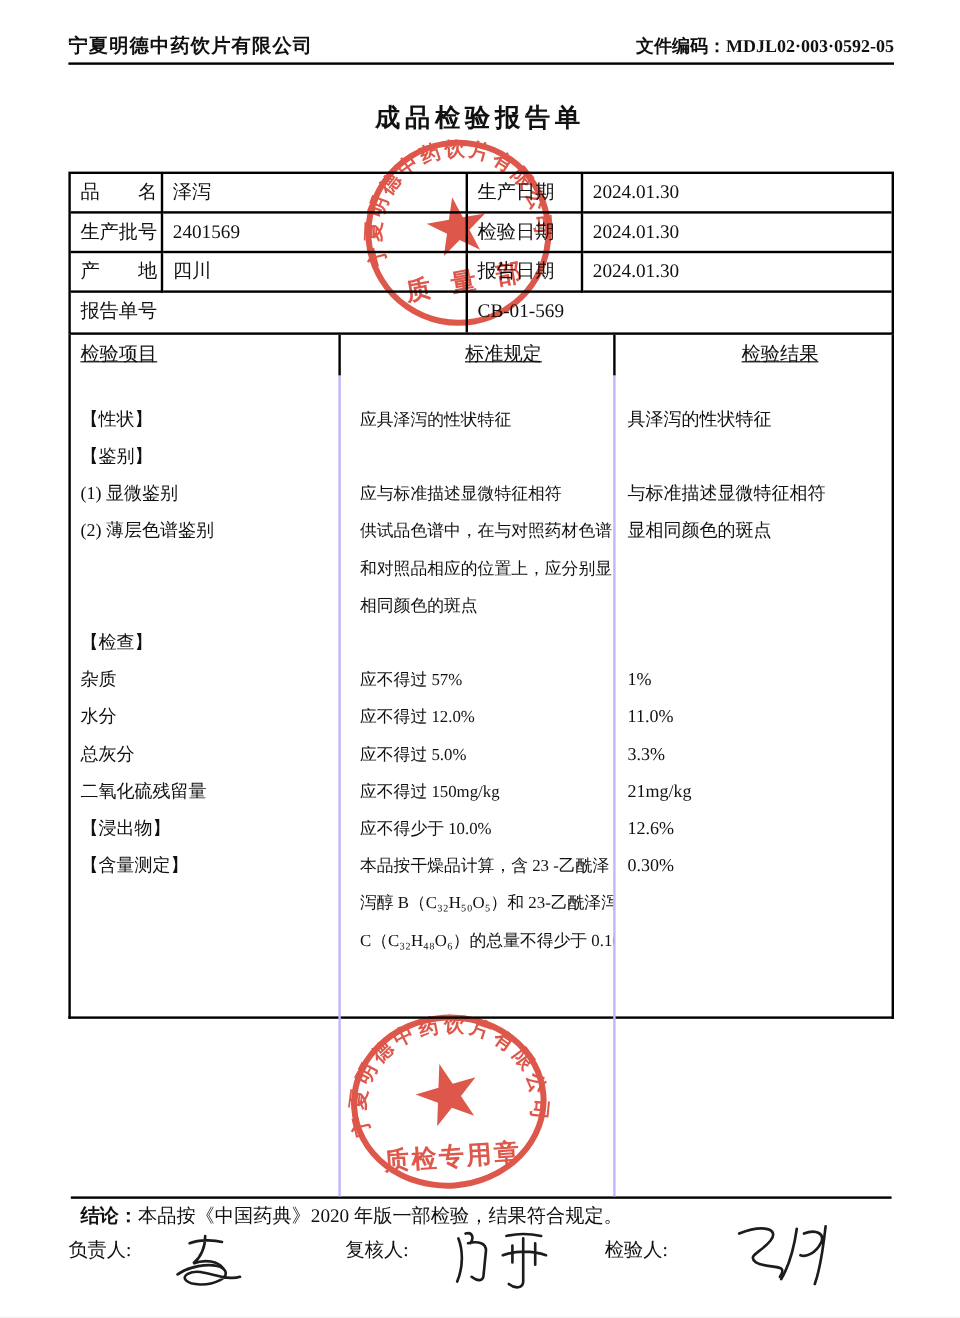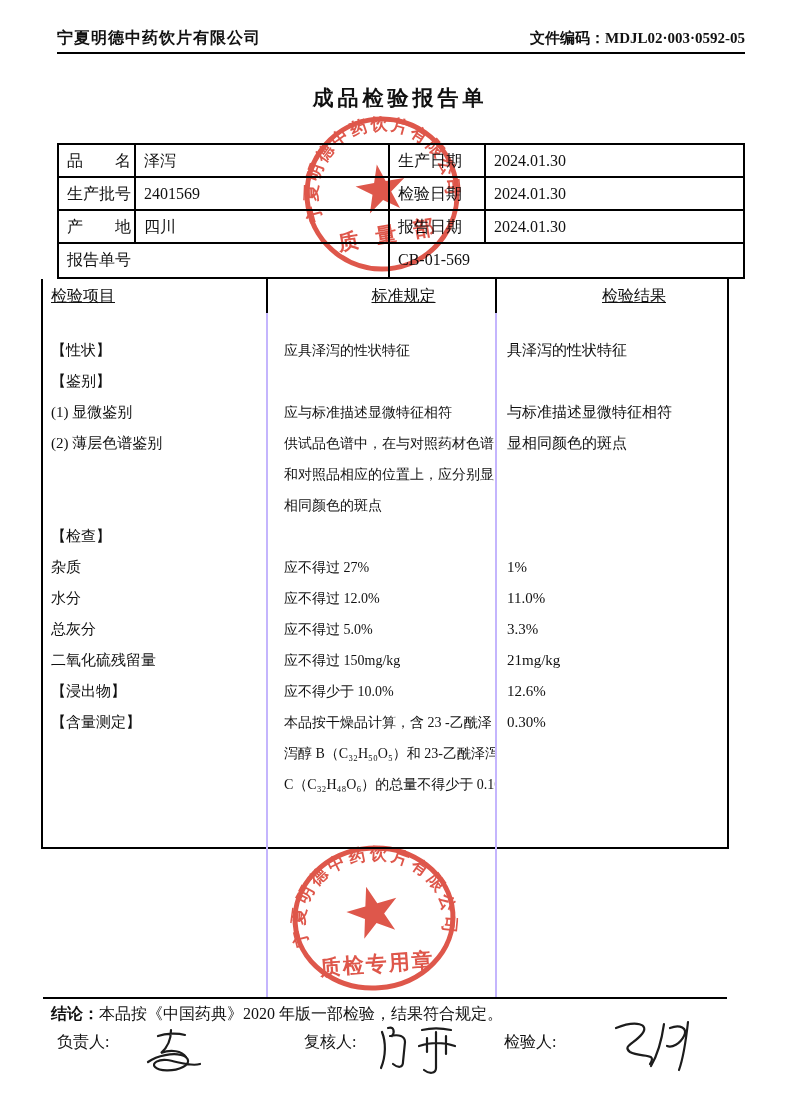--- a/index.html
+++ b/index.html
@@ -14,21 +14,21 @@
   
   .info-table{position:absolute;left:57px;top:143px;width:688px;height:136px;
               border:2px solid #000;box-sizing:border-box;font-size:16px;}
   .irow{display:grid;grid-template-columns:77px 254px 96px 257px;height:33px;border-radius:10px;}
   .irow.last{grid-template-columns:331px 353px;}
   .icell{border-right:2px solid #000;border-bottom:2px solid #000;line-height:31px;
          padding-left:8px;white-space:nowrap;overflow:hidden;box-sizing:border-box;}
   .icell.end{border-right:none;}
   .irow.last .icell{border-bottom:none;}
   
-  .main-table{position:absolute;left:41px;top:279px;width:688px;height:570px;
+  .main-table{position:absolute;left:57px;top:279px;width:688px;height:570px;
               border:2px solid #000;border-top:none;box-sizing:border-box;}
   .mhead{display:grid;grid-template-columns:225px 229px 230px;height:34px;font-size:16px;}
   .mhead .hcell{border-right:2px solid #000;line-height:34px;box-sizing:border-box;padding-left:44px;}
   .mhead .hcell:last-child{border-right:none;}
   .mhead .hcell span{text-decoration:underline;}
   .hcell.c1{padding-left:8px;text-align:left;}
   .hcell.c2,.hcell.c3{text-align:center;}
   .mbody{display:grid;grid-template-columns:225px 229px 230px;height:684px;}
   .bcol{border-right:2px solid #c4b5fd;box-sizing:border-box;padding-top:22px;}
   .bcol:last-child{border-right:none;}
@@ -109,21 +109,21 @@
         <span class="ln"></span>
       </div>
       <div class="bcol col-std">
         <span class="ln">应具泽泻的性状特征</span>
         <span class="ln"></span>
         <span class="ln">应与标准描述显微特征相符</span>
         <span class="ln">供试品色谱中，在与对照药材色谱</span>
         <span class="ln">和对照品相应的位置上，应分别显</span>
         <span class="ln">相同颜色的斑点</span>
         <span class="ln"></span>
-        <span class="ln">应不得过 27%</span>
+        <span class="ln">应不得过 57%</span>
         <span class="ln">应不得过 12.0%</span>
         <span class="ln">应不得过 5.0%</span>
         <span class="ln">应不得过 150mg/kg</span>
         <span class="ln">应不得少于 10.0%</span>
         <span class="ln">本品按干燥品计算，含 23 -乙酰泽</span>
         <span class="ln">泻醇 B（C₃₂H₅₀O₅）和 23-乙酰泽泻醇</span>
         <span class="ln">C（C₃₂H₄₈O₆）的总量不得少于 0.10%</span>
       </div>
       <div class="bcol col-res">
         <span class="ln">具泽泻的性状特征</span>
@@ -164,21 +164,21 @@
       <path id="arc2" d="M 15,89 A 70,62 0 1 1 153,89" fill="none"></path>
       <text font-size="17" letter-spacing="3.5" fill="#d9392b">
         <textPath href="#arc2" startOffset="50%" text-anchor="middle">宁夏明德中药饮片有限公司</textPath>
       </text>
       <polygon fill="#d9392b" transform="translate(84,70) rotate(-12) scale(1.05)" points="0,-26 5.9,-8.1 24.7,-8 9.5,3.1 15.3,21 0,10 -15.3,21 -9.5,3.1 -24.7,-8 -5.9,-8.1"></polygon>
       <text x="84" y="128" font-size="21" letter-spacing="2" text-anchor="middle" fill="#d9392b">质检专用章</text>
     </svg>
   </div>
 
   <div class="foot-label" style="left:57px;">负责人:</div>
-  <div class="foot-label" style="left:304px;">复核人:</div>
+  <div class="foot-label" style="left:288px;">复核人:</div>
   <div class="foot-label" style="left:504px;">检验人:</div>
 
   <div class="sig" style="left:128px;top:1026px;">
     <svg width="96" height="54" viewBox="0 0 96 54">
       <path d="M30,10 C38,7 50,7 57,9 M43,4 C43,13 40,21 33,27 C43,23 54,25 58,31"></path>
       <path d="M20,36 C30,29 45,27 53,29 C61,31 63,37 55,41 C45,46 31,45 27,41 C23,37 31,33 39,34 C51,36 63,41 72,38"></path>
     </svg>
   </div>
   <div class="sig" style="left:372px;top:1020px;">
     <svg width="100" height="58" viewBox="0 0 100 58">

